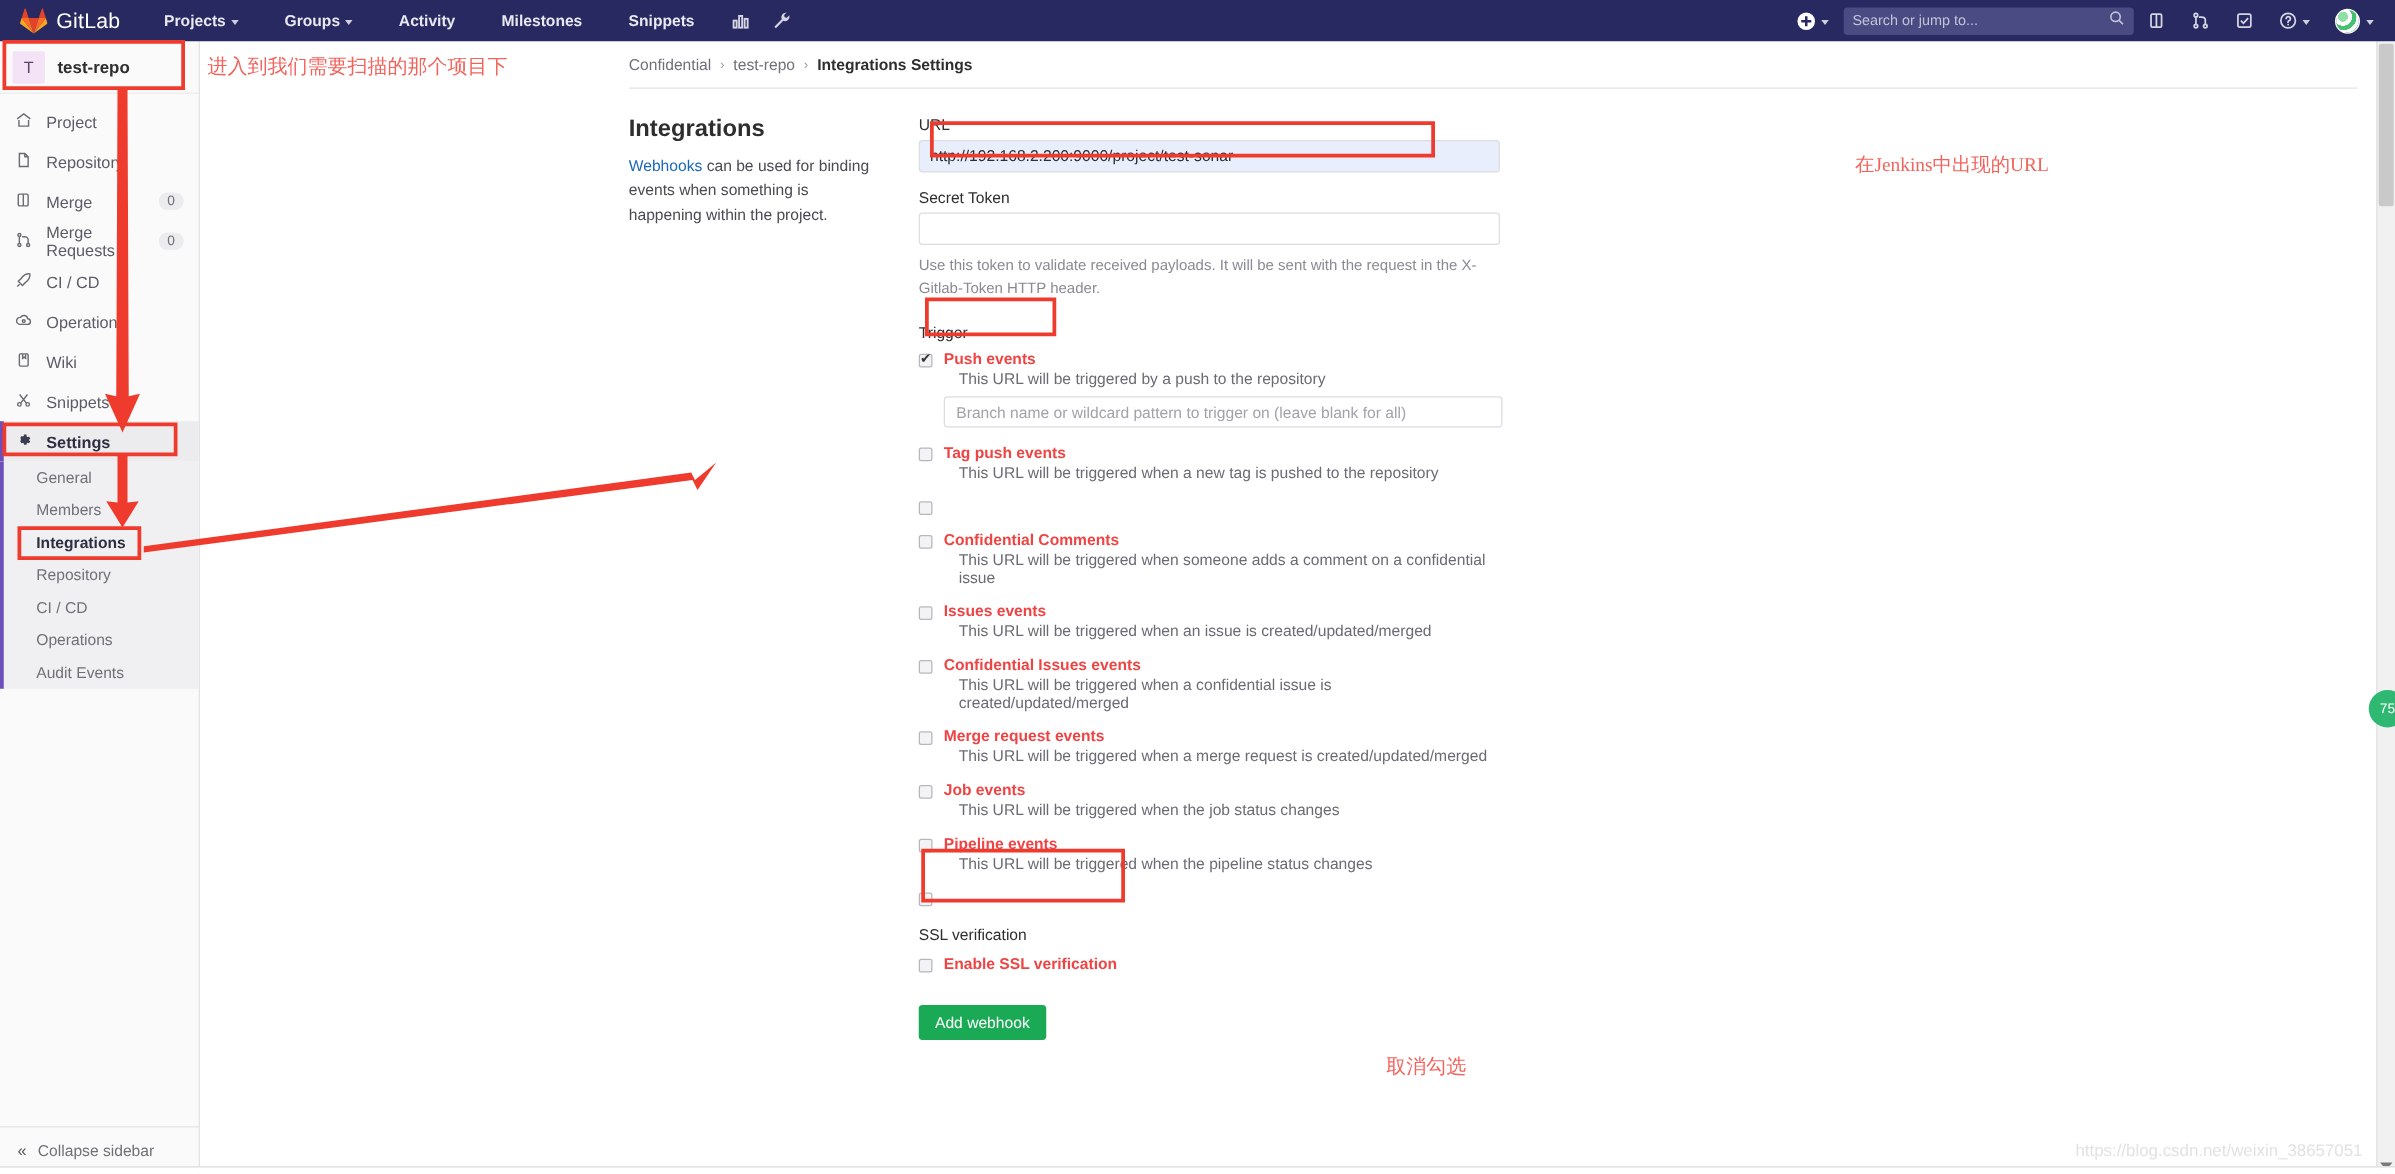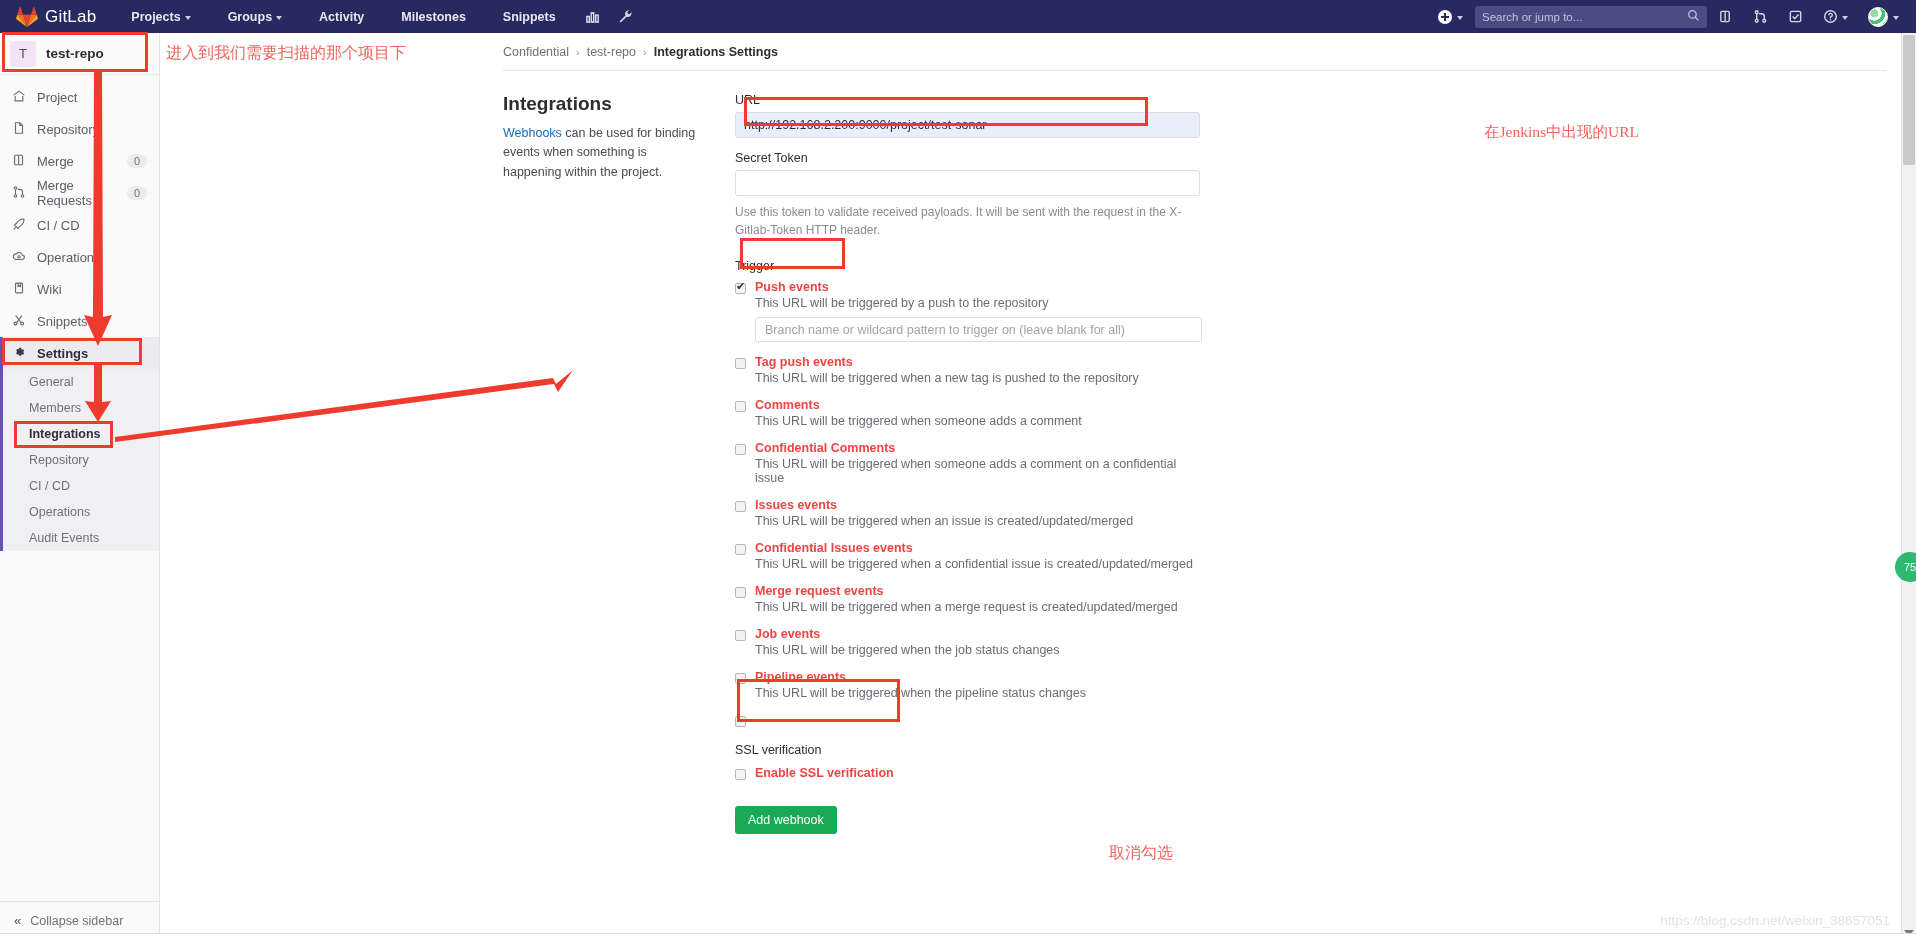--- a/index.html
+++ b/index.html
@@ -113,21 +113,21 @@
 
   .evt { margin-bottom: 13px; display: flex; gap: 9px; }
   .evt .cb {
     width: 11px; height: 11px; border: 1px solid #b6b6be; background: #f3f3f5;
     border-radius: 2px; margin-top: 3px; flex: 0 0 11px; position: relative;
   }
   .evt .cb.checked::after {
     content: "✔"; position: absolute; left: 0px; top: -4px; font-size: 11px; color: #333;
   }
   .evt .et { font-size: 12.5px; font-weight: bold; color: #ef4444; }
-  .evt .ed { font-size: 12.5px; color: #6b6b75; margin-top: 2px; }
+  .evt .ed { font-size: 12.5px; color: #6b6b75; margin-top: 2px; margin-left: 12px; }
   .branch-input {
     width: 447px; height: 25px; border: 1px solid #dcdce1; border-radius: 3px;
     padding: 0 9px; font-size: 12.5px; margin-top: 7px; outline: none;
     font-family: inherit; color: #2e2e2e;
   }
   .branch-input::placeholder { color: #a2a2ac; }
 
   .ssl-title { font-size: 12.5px; color: #2e2e2e; margin-bottom: 9px; }
   .btn-add {
     margin-top: 13px; background: #1aaa55; color: #fff; border: 0; border-radius: 3px;
@@ -385,24 +385,20 @@
       <div class="evt">
         <span class="cb"></span>
         <div>
           <div class="et">Tag push events</div>
           <div class="ed">This URL will be triggered when a new tag is pushed to the repository</div>
         </div>
       </div>
 
       <div class="evt">
         <span class="cb"></span>
-        <div>
-          <div class="et">Comments</div>
-          <div class="ed">This URL will be triggered when someone adds a comment</div>
-        </div>
       </div>
 
       <div class="evt">
         <span class="cb"></span>
         <div>
           <div class="et">Confidential Comments</div>
           <div class="ed">This URL will be triggered when someone adds a comment on a confidential issue</div>
         </div>
       </div>
 

